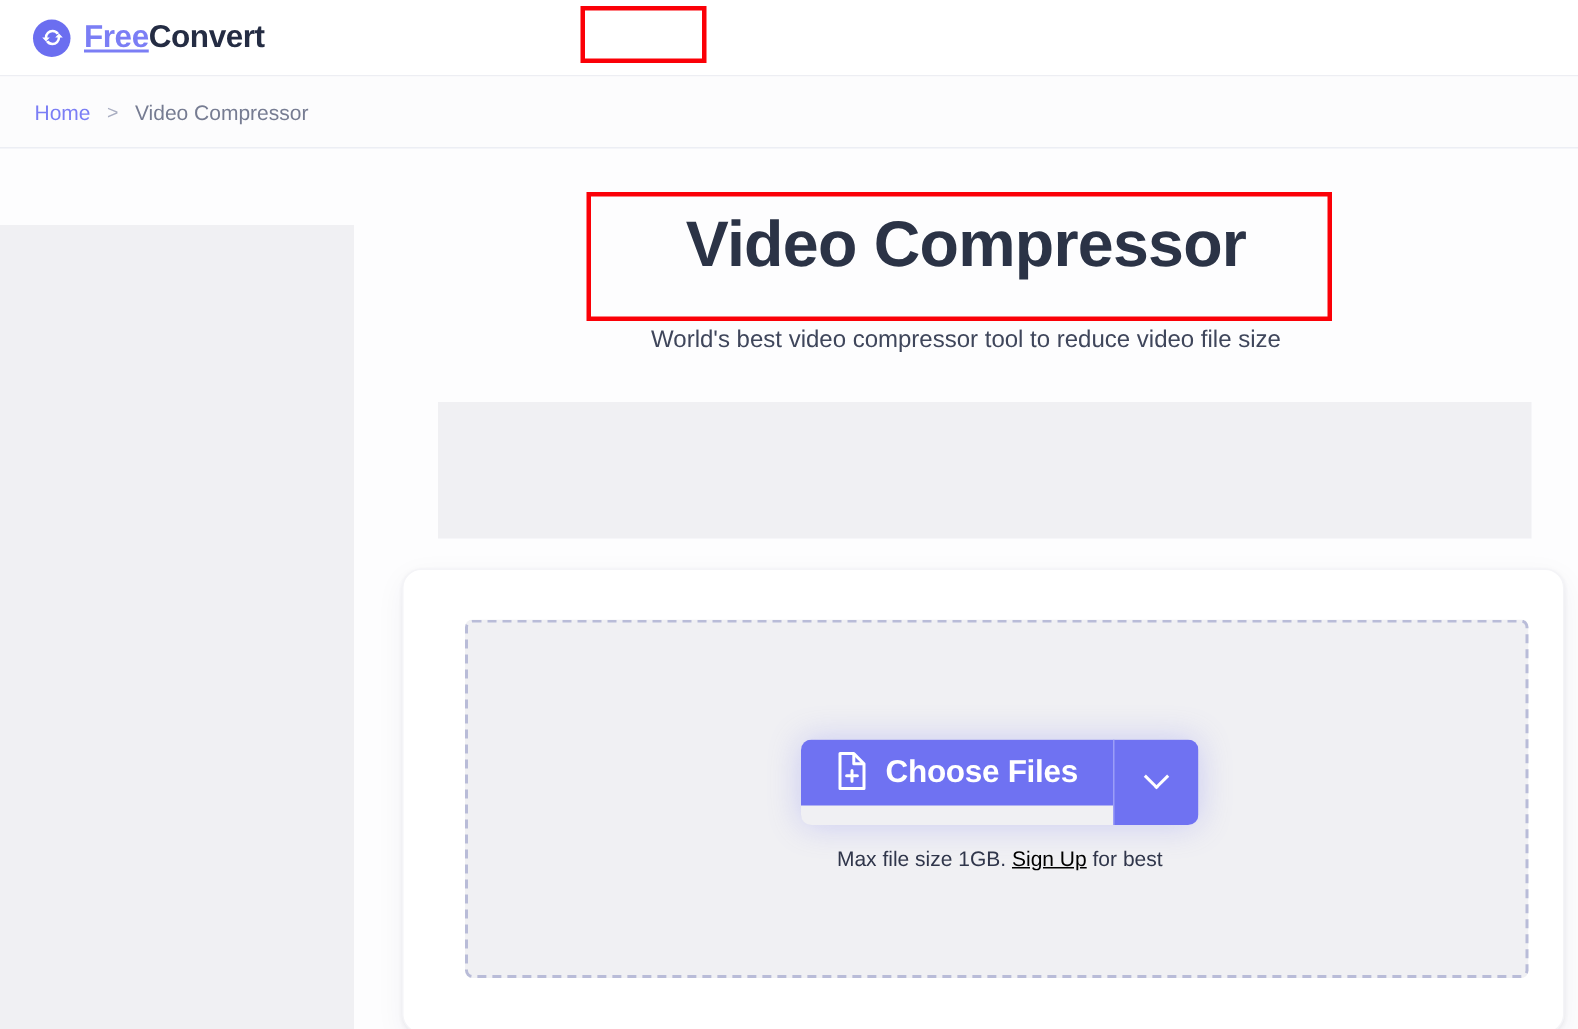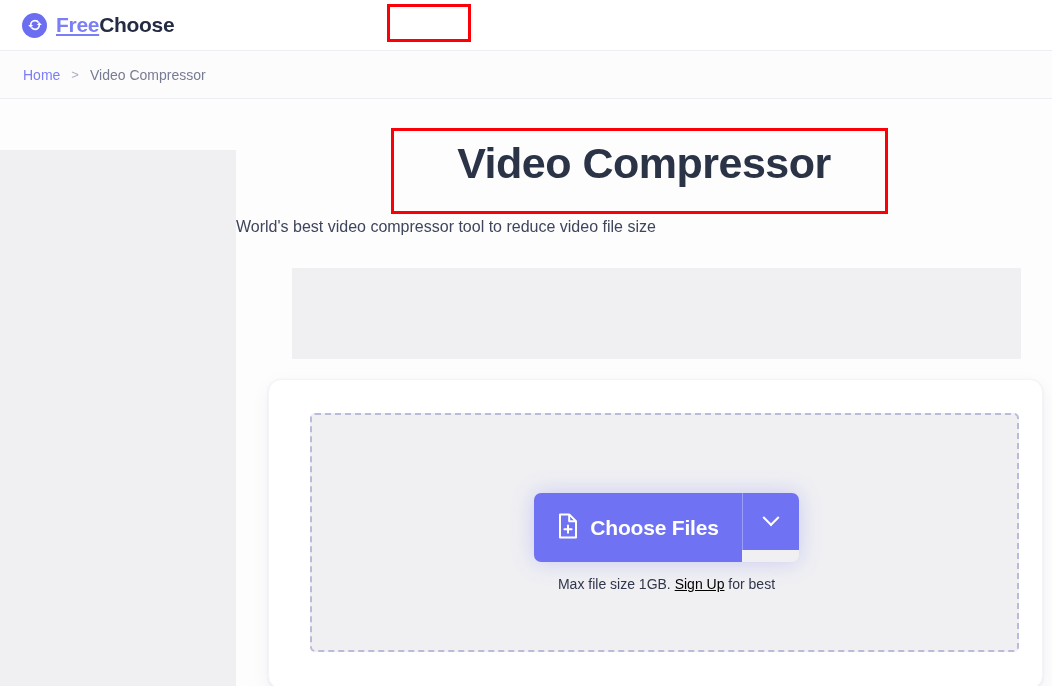--- a/index.html
+++ b/index.html
@@ -155,21 +155,21 @@
     font-weight: 700;
     letter-spacing: -0.5px;
     color: #2b3346;
     line-height: 1.1;
   }
 
   .subtitle {
     position: absolute;
     left: 0; top: 118px;
     width: 816px;
-    text-align: left;
+    text-align: center;
     font-size: 16px;
     color: #3f465b;
   }
 
   .ad-slot {
     position: absolute;
     left: 56px; top: 168px;
     width: 729px;
     height: 91px;
     background: #f0f0f3;
@@ -212,21 +212,21 @@
     overflow: hidden;
     box-shadow: 0 0 22px rgba(110,114,242,0.30);
   }
 
   .choose-btn {
     background: #6f72f2;
     display: flex;
     align-items: center;
     gap: 11px;
     padding: 0 23px;
-    height: 69px;
+    height: 44px;
     border: none;
     cursor: pointer;
     font-family: inherit;
   }
   .choose-label {
     font-size: 21px;
     font-weight: 700;
     color: #ffffff;
     letter-spacing: -0.2px;
     white-space: nowrap;
@@ -271,21 +271,21 @@
   <div class="header">
 
     <div class="brand">
       <span class="brand-mark">
         <svg width="16" height="16" viewBox="0 0 24 24" aria-hidden="true">
           <path d="M12 4.2a7.8 7.8 0 0 1 6.6 3.6l-2.4 1.1A5.2 5.2 0 0 0 12 6.8a5.2 5.2 0 0 0-5.2 5.2h2.5L5.5 16 1.7 12h2.6A7.7 7.7 0 0 1 12 4.2z" fill="#ffffff"></path>
           <path d="M12 19.8a7.8 7.8 0 0 1-6.6-3.6l2.4-1.1A5.2 5.2 0 0 0 12 17.2a5.2 5.2 0 0 0 5.2-5.2h-2.5L18.5 8l3.8 4h-2.6a7.7 7.7 0 0 1-7.7 7.8z" fill="#ffffff"></path>
         </svg>
       </span>
       <span class="brand-text">
-        <span class="t1">Free</span><span class="t2">Choose</span>
+        <span class="t1">Free</span><span class="t2">Convert</span>
       </span>
     </div>
 
   </div>
 
   <div class="crumbbar">
     <div class="crumbs">
       <span class="crumb-home">Home</span>
       <span class="crumb-sep">&gt;</span>
       <span class="crumb-current">Video Compressor</span>

